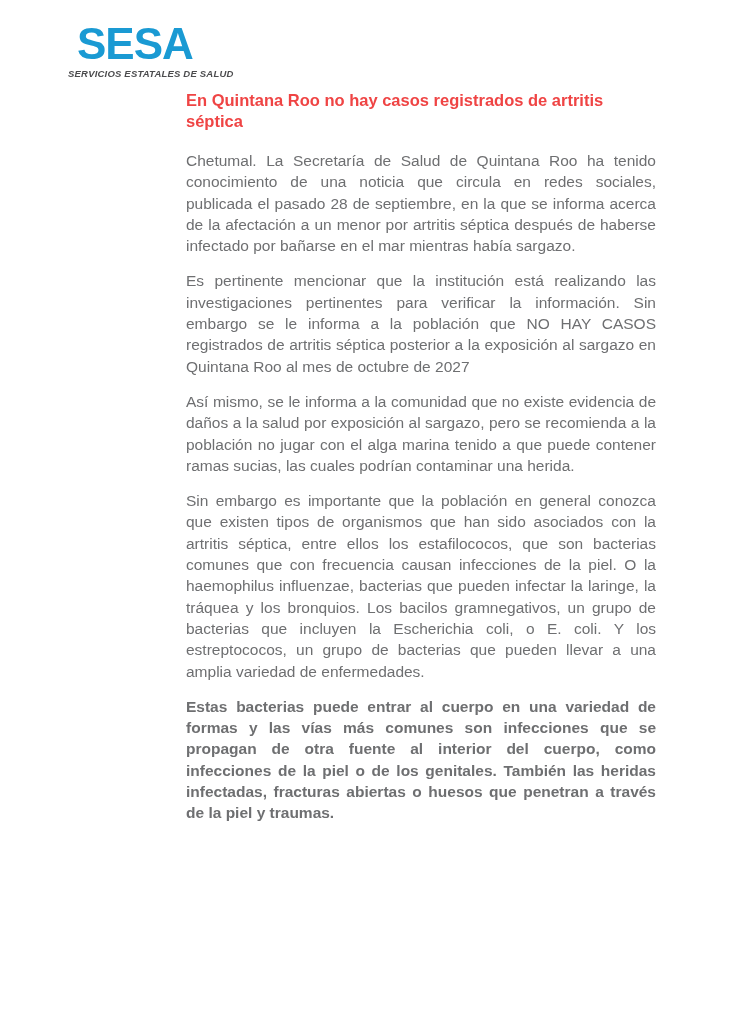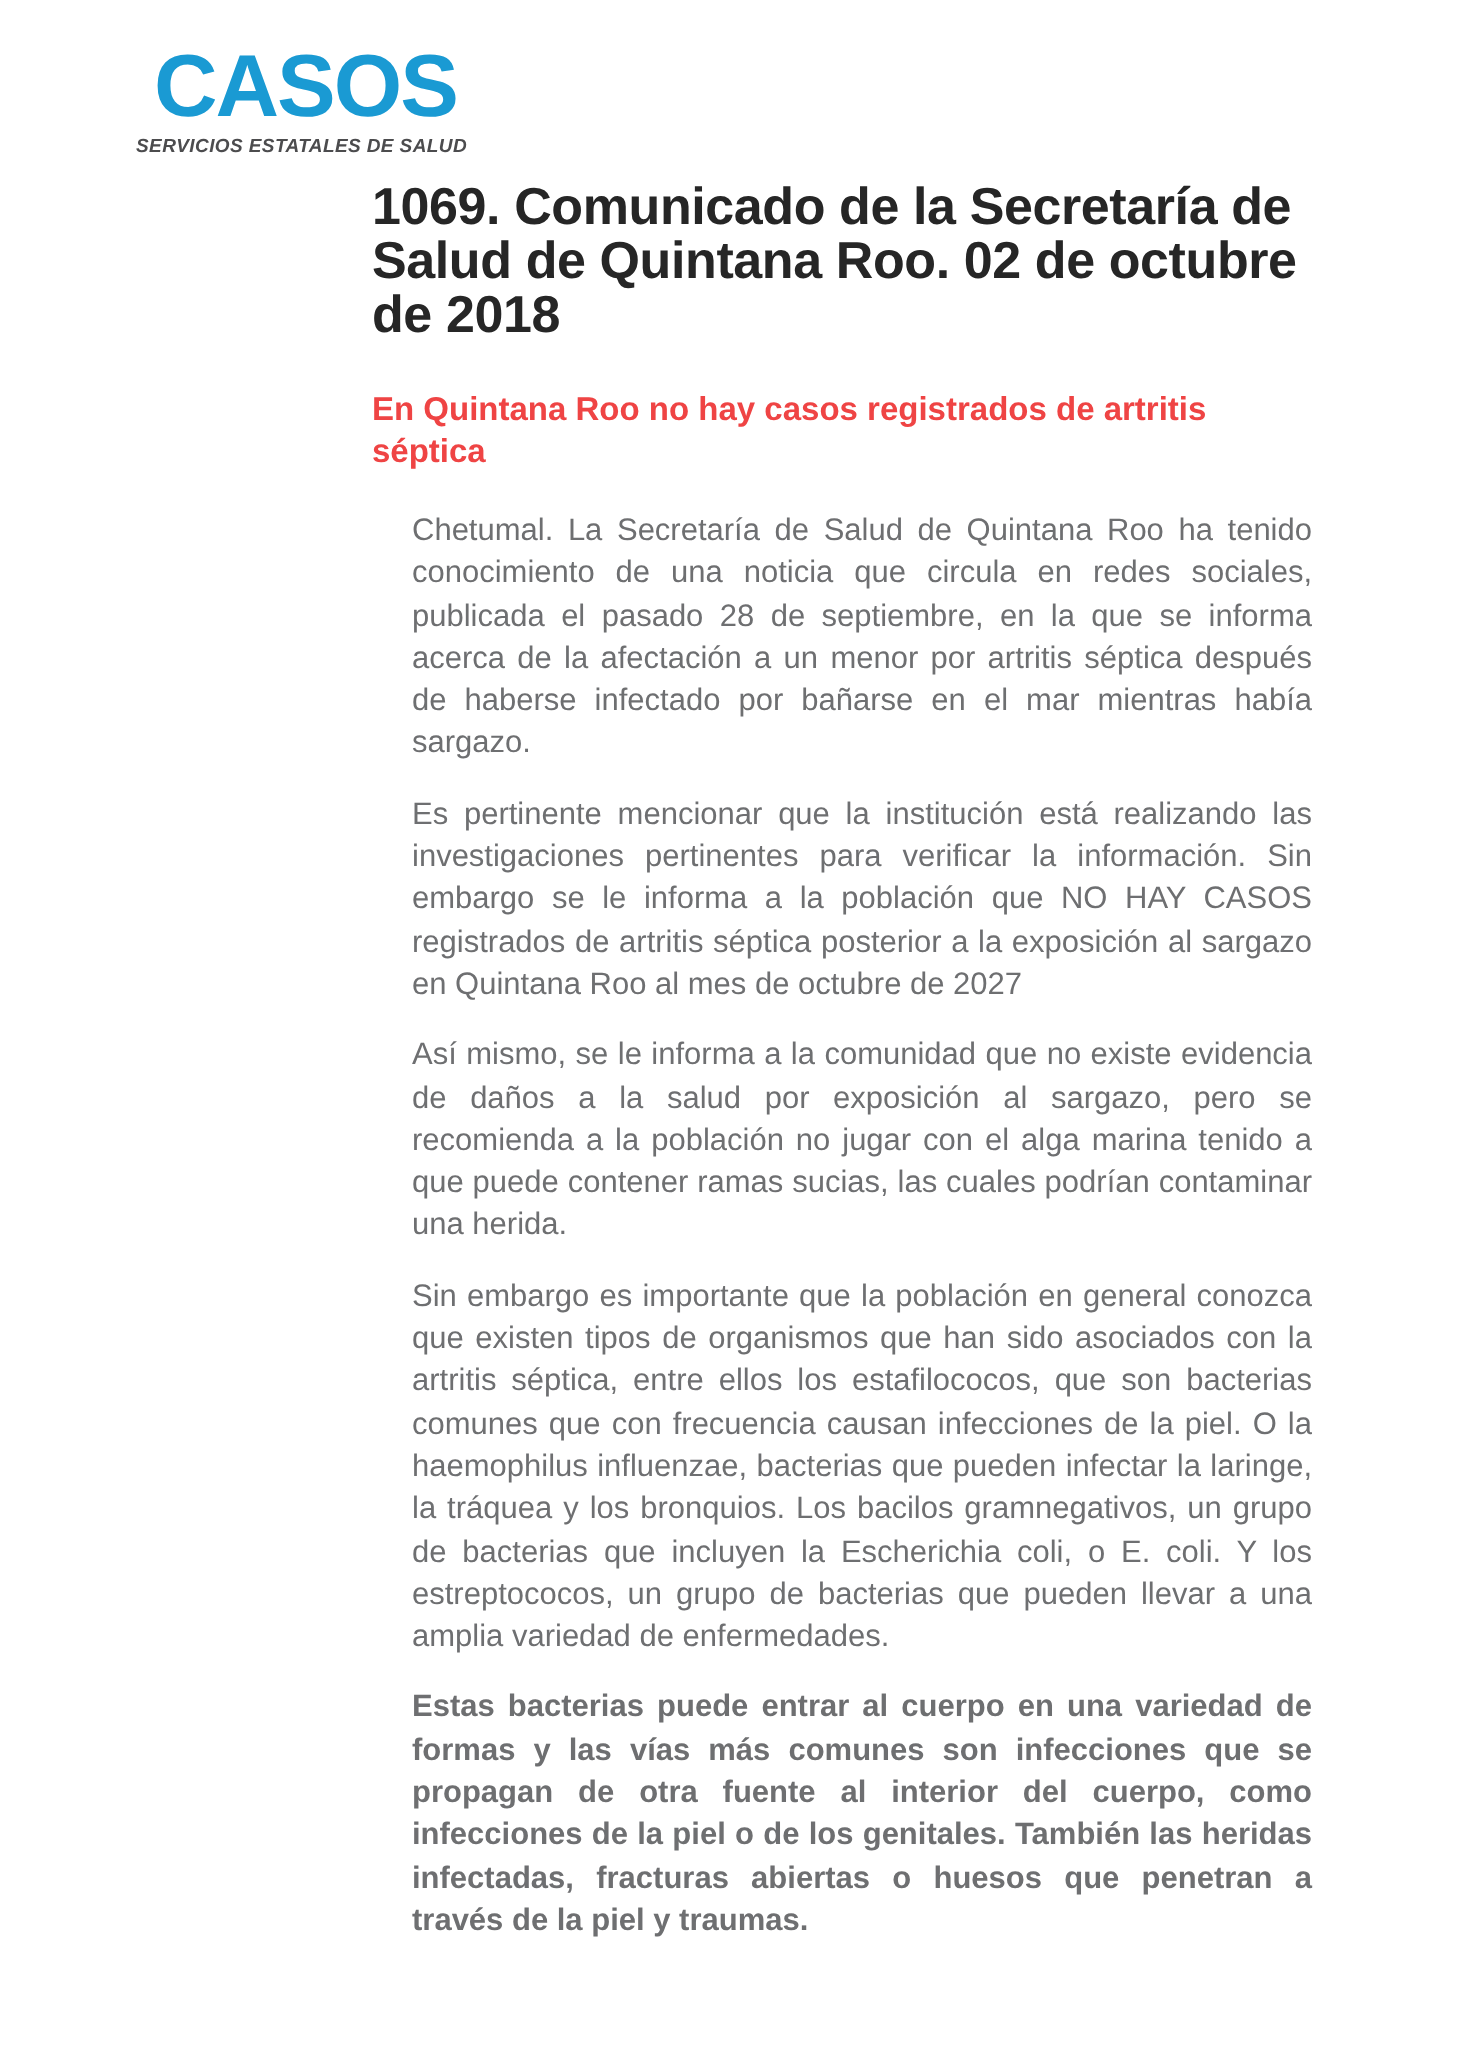--- a/index.html
+++ b/index.html
@@ -62,36 +62,34 @@
     font-weight: bold;
     color: #ef4444;
     margin-bottom: 18px;
   }
   .article-body p {
     font-size: 15.5px;
     line-height: 21.3px;
     color: #6e6f71;
     text-align: justify;
     margin-bottom: 14px;
-    margin-left: 20px;
   }
   .article-body p:last-child { margin-bottom: 0; font-weight: bold; }
 </style>
 </head>
 <body>
 
 <div class="page">
 
   <div class="logo">
-    <span class="logo-acronym">CASOS</span>
+    <span class="logo-acronym">SESA</span>
     <span class="logo-tagline">SERVICIOS ESTATALES DE SALUD</span>
   </div>
 
   <div class="article">
-    <h1 class="article-title">1069. Comunicado de la Secretaría de Salud de Quintana Roo. 02 de octubre de 2018</h1>
 
     <h2 class="article-subtitle">En Quintana Roo no hay casos registrados de artritis séptica</h2>
 
     <div class="article-body">
       <p>Chetumal. La Secretaría de Salud de Quintana Roo ha tenido conocimiento de una noticia que circula en redes sociales, publicada el pasado 28 de septiembre, en la que se informa acerca de la afectación a un menor por artritis séptica después de haberse infectado por bañarse en el mar mientras había sargazo.</p>
       <p>Es pertinente mencionar que la institución está realizando las investigaciones pertinentes para verificar la información. Sin embargo se le informa a la población que NO HAY CASOS registrados de artritis séptica posterior a la exposición al sargazo en Quintana Roo al mes de octubre de 2027</p>
       <p>Así mismo, se le informa a la comunidad que no existe evidencia de daños a la salud por exposición al sargazo, pero se recomienda a la población no jugar con el alga marina tenido a que puede contener ramas sucias, las cuales podrían contaminar una herida.</p>
       <p>Sin embargo es importante que la población en general conozca que existen tipos de organismos que han sido asociados con la artritis séptica, entre ellos los estafilococos, que son bacterias comunes que con frecuencia causan infecciones de la piel. O la haemophilus influenzae, bacterias que pueden infectar la laringe, la tráquea y los bronquios. Los bacilos gramnegativos, un grupo de bacterias que incluyen la Escherichia coli, o E. coli. Y los estreptococos, un grupo de bacterias que pueden llevar a una amplia variedad de enfermedades.</p>
       <p>Estas bacterias puede entrar al cuerpo en una variedad de formas y las vías más comunes son infecciones que se propagan de otra fuente al interior del cuerpo, como infecciones de la piel o de los genitales. También las heridas infectadas, fracturas abiertas o huesos que penetran a través de la piel y traumas.</p>
     </div>

